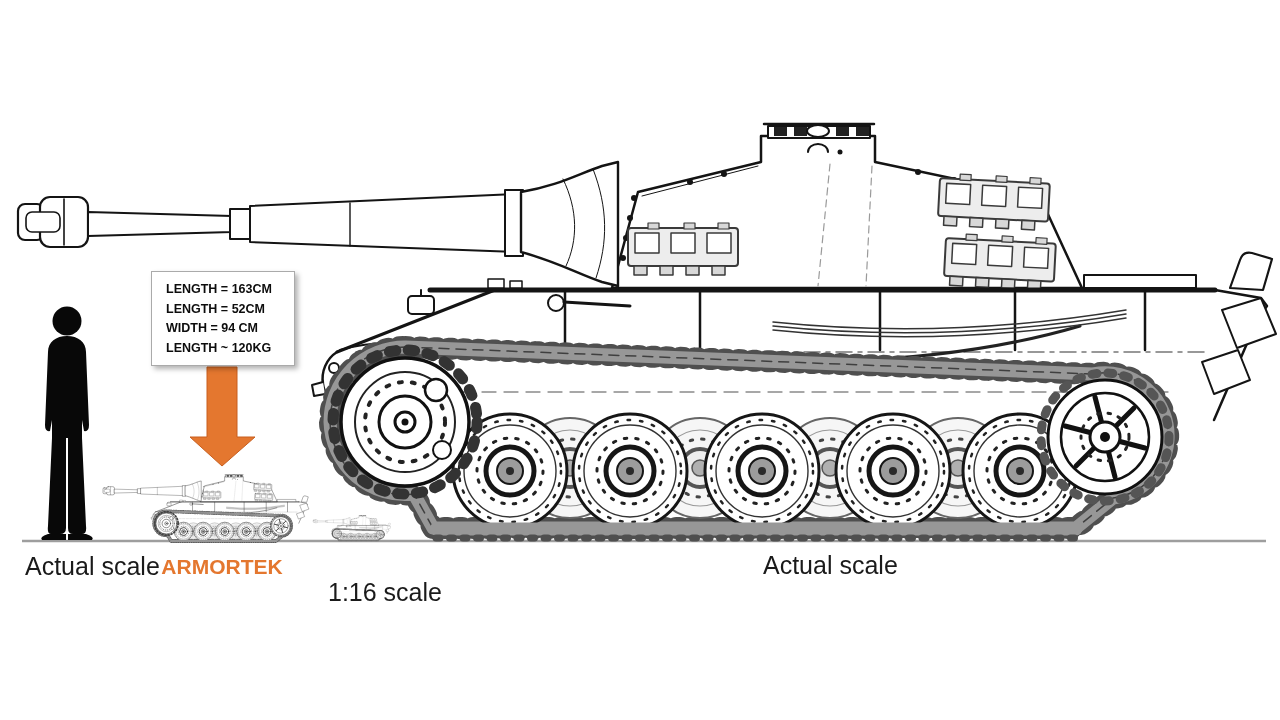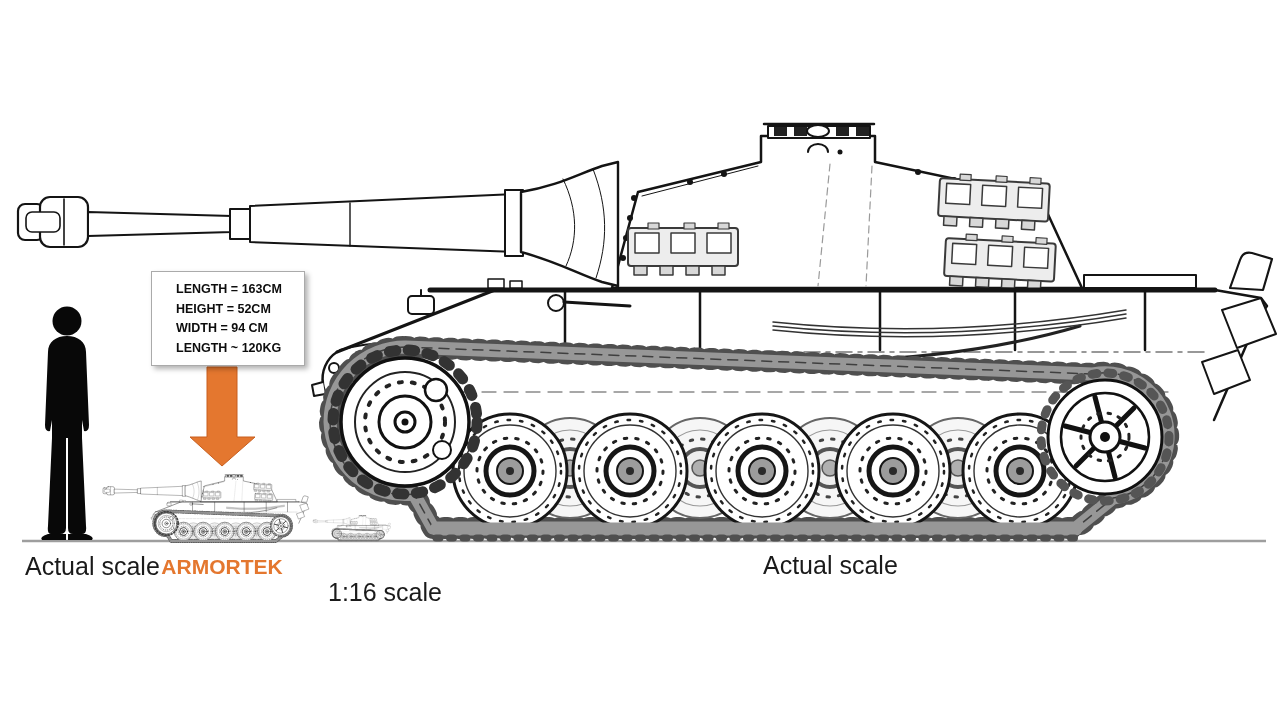--- a/index.html
+++ b/index.html
@@ -1,21 +1,21 @@
 <!DOCTYPE html>
 <html><head>
 <meta charset="utf-8">
 <style>
   html,body{margin:0;padding:0;background:#fff;}
   .stage{position:relative;width:1280px;height:720px;background:#ffffff;overflow:hidden;
          font-family:"Liberation Sans",sans-serif;color:#1a1a1a;}
   .stage svg{position:absolute;left:0;top:0;}
   .spec-box{position:absolute;left:151px;top:271px;width:118px;background:#ffffff;
             border:1px solid #aaaaaa;box-shadow:3px 3px 5px rgba(0,0,0,0.30);
-            padding:8px 10px 7px 24px;}
+            padding:8px 10px 7px 14px;}
   .spec-line{font-weight:bold;font-size:12.5px;line-height:19.5px;white-space:nowrap;color:#0d0d0d;}
   .lbl{position:absolute;font-size:25px;white-space:nowrap;color:#1a1a1a;}
   .lbl-orange{color:#E4772F;font-weight:bold;text-align:center;}
   .scale16-wrap{position:absolute;left:155px;top:552px;width:134px;}
   .scale16-wrap .lbl-orange{position:static;display:block;font-size:21px;line-height:29px;}
 </style>
 </head>
 <body>
 
 <div class="stage">
@@ -247,21 +247,21 @@
       <use href="#tanksym" xlink:href="#tanksym" transform="translate(313,513.7) scale(0.0618)"></use>
     </g>
 
     <g>
       <path d="M207,367 L237,367 L237,437 L255,437 L222,466 L190,437 L207,437 Z" fill="#E4772F" stroke="#C85F1E" stroke-width="1"></path>
     </g>
   </svg>
 
   <div class="spec-box">
     <div class="spec-line">LENGTH = 163CM</div>
-    <div class="spec-line">HEIGHT = 52CM</div>
+    <div class="spec-line">LENGTH = 52CM</div>
     <div class="spec-line">WIDTH = 94 CM</div>
     <div class="spec-line">LENGTH ~ 120KG</div>
   </div>
 
   <div class="lbl" style="left:25px;top:552px;">Actual scale</div>
 
   <div class="scale16-wrap">
     <span class="lbl-orange">ARMORTEK</span>
   </div>
 

